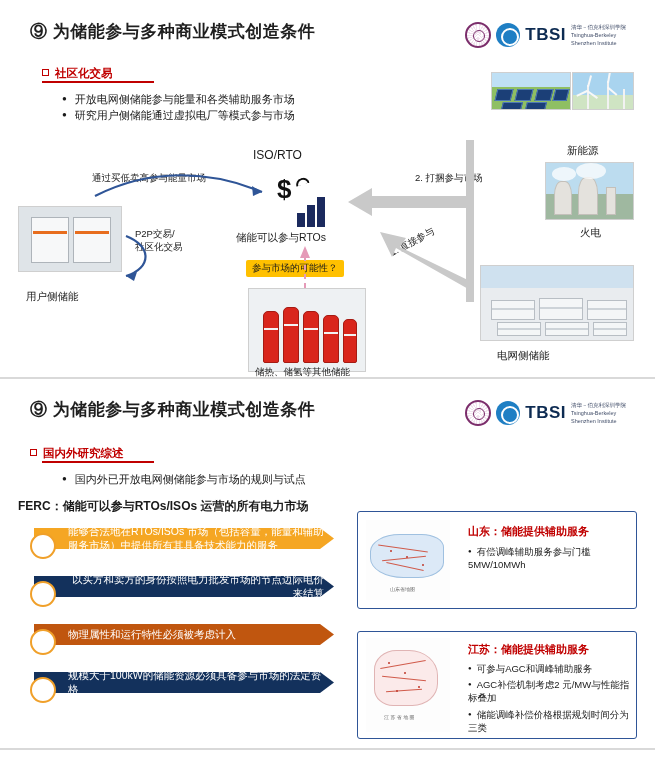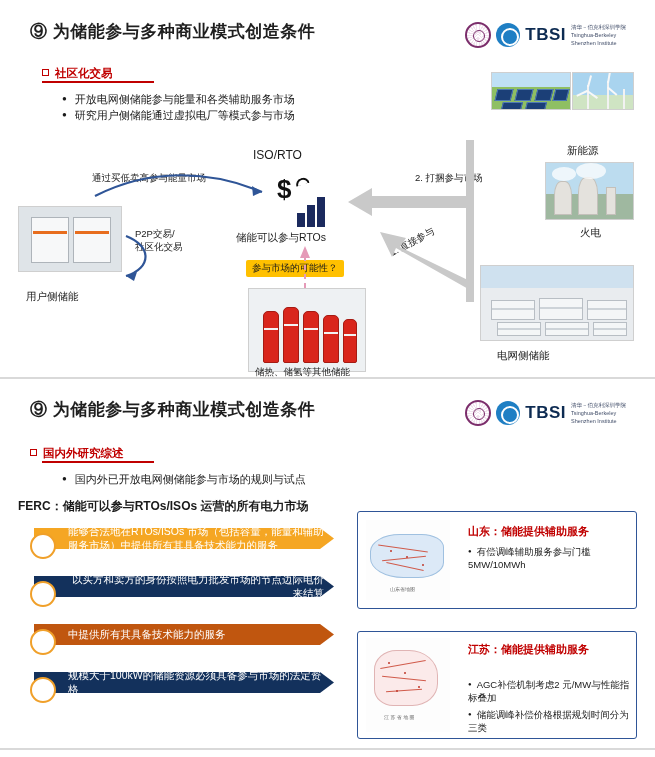--- a/index.html
+++ b/index.html
@@ -465,21 +465,21 @@
     <div class="bullet" style="left:62px; top:92px;">国内外已开放电网侧储能参与市场的规则与试点</div>
 
     <div class="ferc-line" style="left:18px; top:118px;">FERC：储能可以参与RTOs/ISOs 运营的所有电力市场</div>
 
     <div class="chev c1" style="left:34px; top:148px; width:300px;">能够合法地在RTOs/ISOs 市场（包括容量，能量和辅助服务市场）中提供所有其具备技术能力的服务</div>
     <div class="chev-dot" style="left:30px; top:153px;"></div>
 
     <div class="chev c2" style="left:34px; top:196px; width:300px;">以买方和卖方的身份按照电力批发市场的节点边际电价来结算</div>
     <div class="chev-dot" style="left:30px; top:201px;"></div>
 
-    <div class="chev c3" style="left:34px; top:244px; width:300px;">中提供所有其具备技术能力的服务</div>
+    <div class="chev c3" style="left:34px; top:244px; width:300px;">物理属性和运行特性必须被考虑计入</div>
     <div class="chev-dot" style="left:30px; top:249px;"></div>
 
     <div class="chev c4" style="left:34px; top:292px; width:300px;">规模大于100kW的储能资源必须具备参与市场的法定资格</div>
     <div class="chev-dot" style="left:30px; top:297px;"></div>
 
     <div class="card" style="left:357px; top:131px; width:280px; height:98px;"></div>
     <div class="map" style="left:366px; top:140px; width:84px; height:80px;">
       <div class="blob" style="left:4px; top:14px; width:74px; height:44px; border-radius:40% 30% 35% 45%;"></div>
       <div class="line" style="left:12px; top:28px; width:50px; transform:rotate(8deg);"></div>
       <div class="line" style="left:16px; top:38px; width:44px; transform:rotate(-6deg);"></div>
@@ -498,18 +498,19 @@
       <div class="line" style="left:14px; top:26px; width:46px; transform:rotate(-10deg);"></div>
       <div class="line" style="left:16px; top:40px; width:44px; transform:rotate(6deg);"></div>
       <div class="line" style="left:20px; top:52px; width:36px; transform:rotate(-4deg);"></div>
       <div class="dot" style="left:22px; top:24px;"></div>
       <div class="dot" style="left:38px; top:34px;"></div>
       <div class="dot" style="left:52px; top:48px;"></div>
       <div class="dot" style="left:30px; top:52px;"></div>
       <div class="map-cap" style="left:18px; top:76px;">江 苏 省 地 图</div>
     </div>
     <div class="card-title" style="left:468px; top:262px;">江苏：储能提供辅助服务</div>
+    <div class="card-bullet" style="left:468px; top:283px; width:162px;">可参与AGC和调峰辅助服务</div>
     <div class="card-bullet" style="left:468px; top:299px; width:162px;">AGC补偿机制考虑2 元/MW与性能指标叠加</div>
     <div class="card-bullet" style="left:468px; top:329px; width:162px;">储能调峰补偿价格根据规划时间分为三类</div>
   </div>
 
   <div class="bottom-rule"></div>
 </div>
 
 </body></html>

